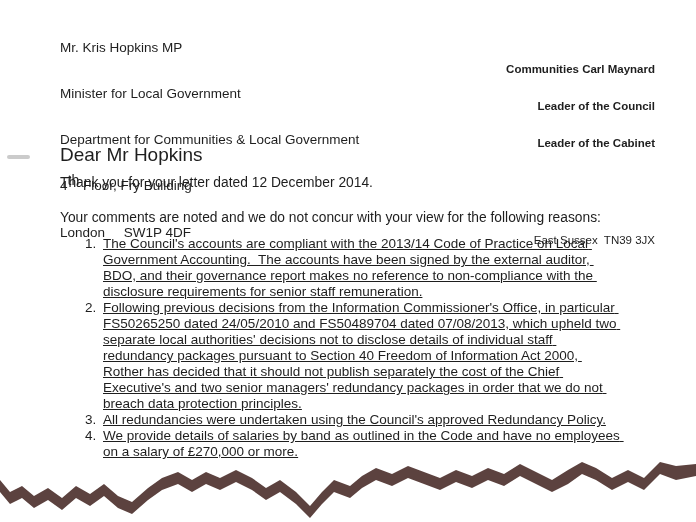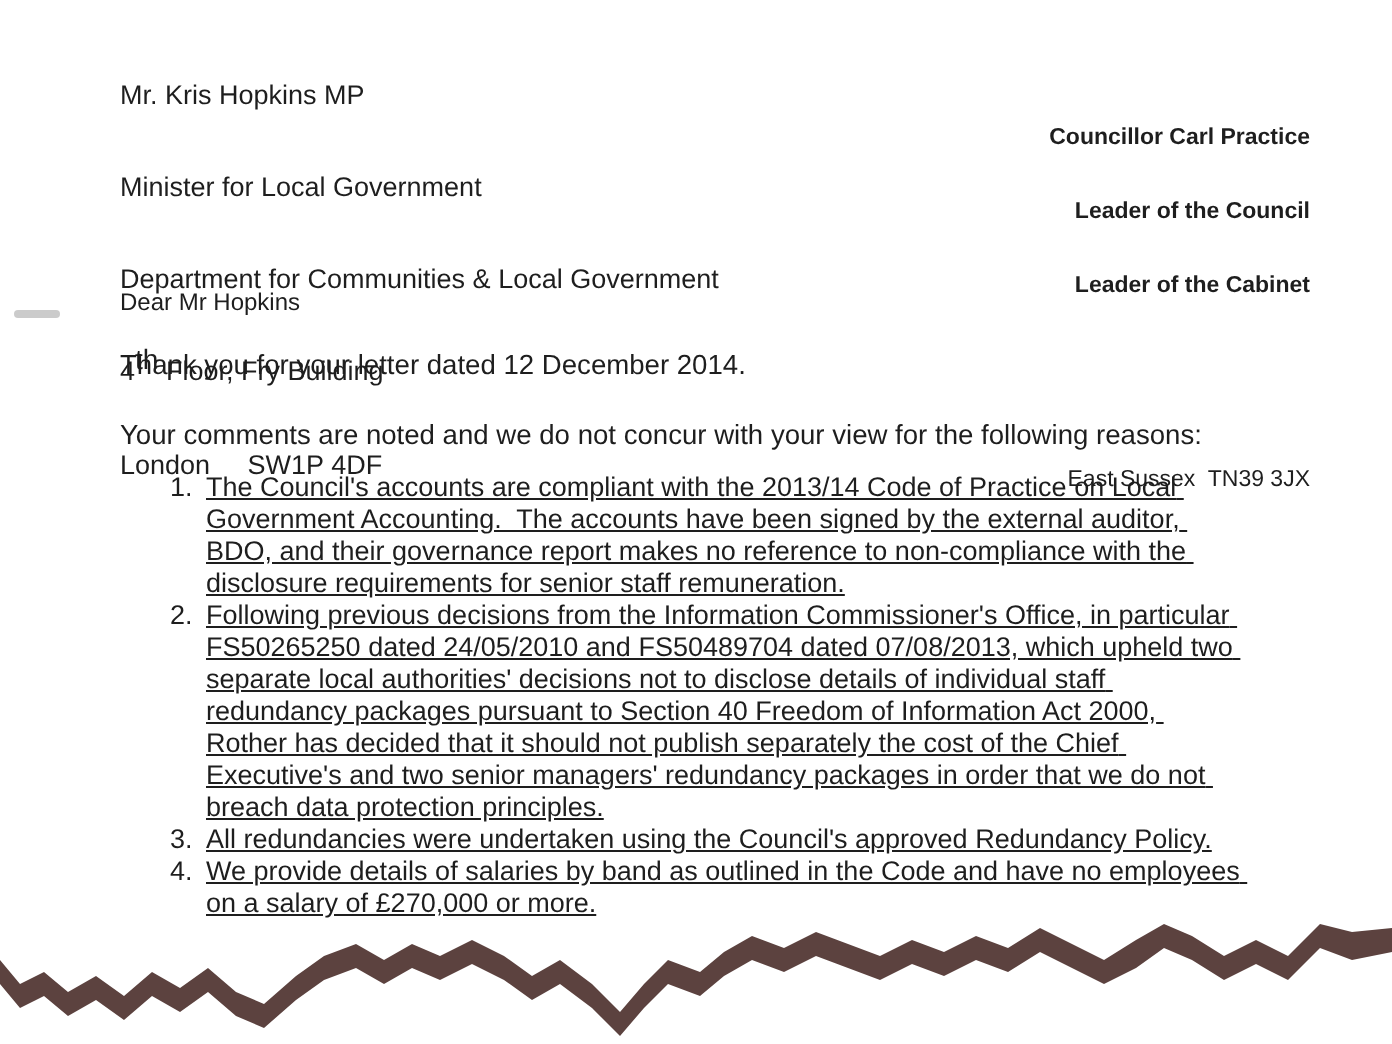--- a/index.html
+++ b/index.html
@@ -52,21 +52,21 @@
     height: 4px;
     background: #b9b9b9;
     opacity: 0.75;
     border-radius: 2px;
   }
   
   .salutation {
     position: absolute;
     left: 60px;
     top: 144px;
-    font-size: 12px;
+    font-size: 19px;
   }
   .para-1 {
     position: absolute;
     left: 60px;
     top: 175px;
     font-size: 13.8px;
   }
   .para-2 {
     position: absolute;
     left: 60px;
@@ -113,21 +113,21 @@
   <div class="recipient-block">
     <span class="line">Mr. Kris Hopkins MP</span>
     <span class="line">Minister for Local Government</span>
     <span class="line">Department for Communities &amp; Local Government</span>
     <span class="line"><span>4</span><sup class="ordinal">th</sup><span> Floor, Fry Building</span></span>
     <span class="line">London     SW1P 4DF</span>
   </div>
 
   <div class="sender-block">
     <div class="sender-names">
-      <span class="line">Councillor Carl Practice</span>
+      <span class="line">Communities Carl Maynard</span>
       <span class="line">Leader of the Council</span>
       <span class="line">Leader of the Cabinet</span>
     </div>
     <div class="sender-address">
       <span class="line">East Sussex  TN39 3JX</span>
     </div>
   </div>
 
   <div class="scan-dash"></div>
 

